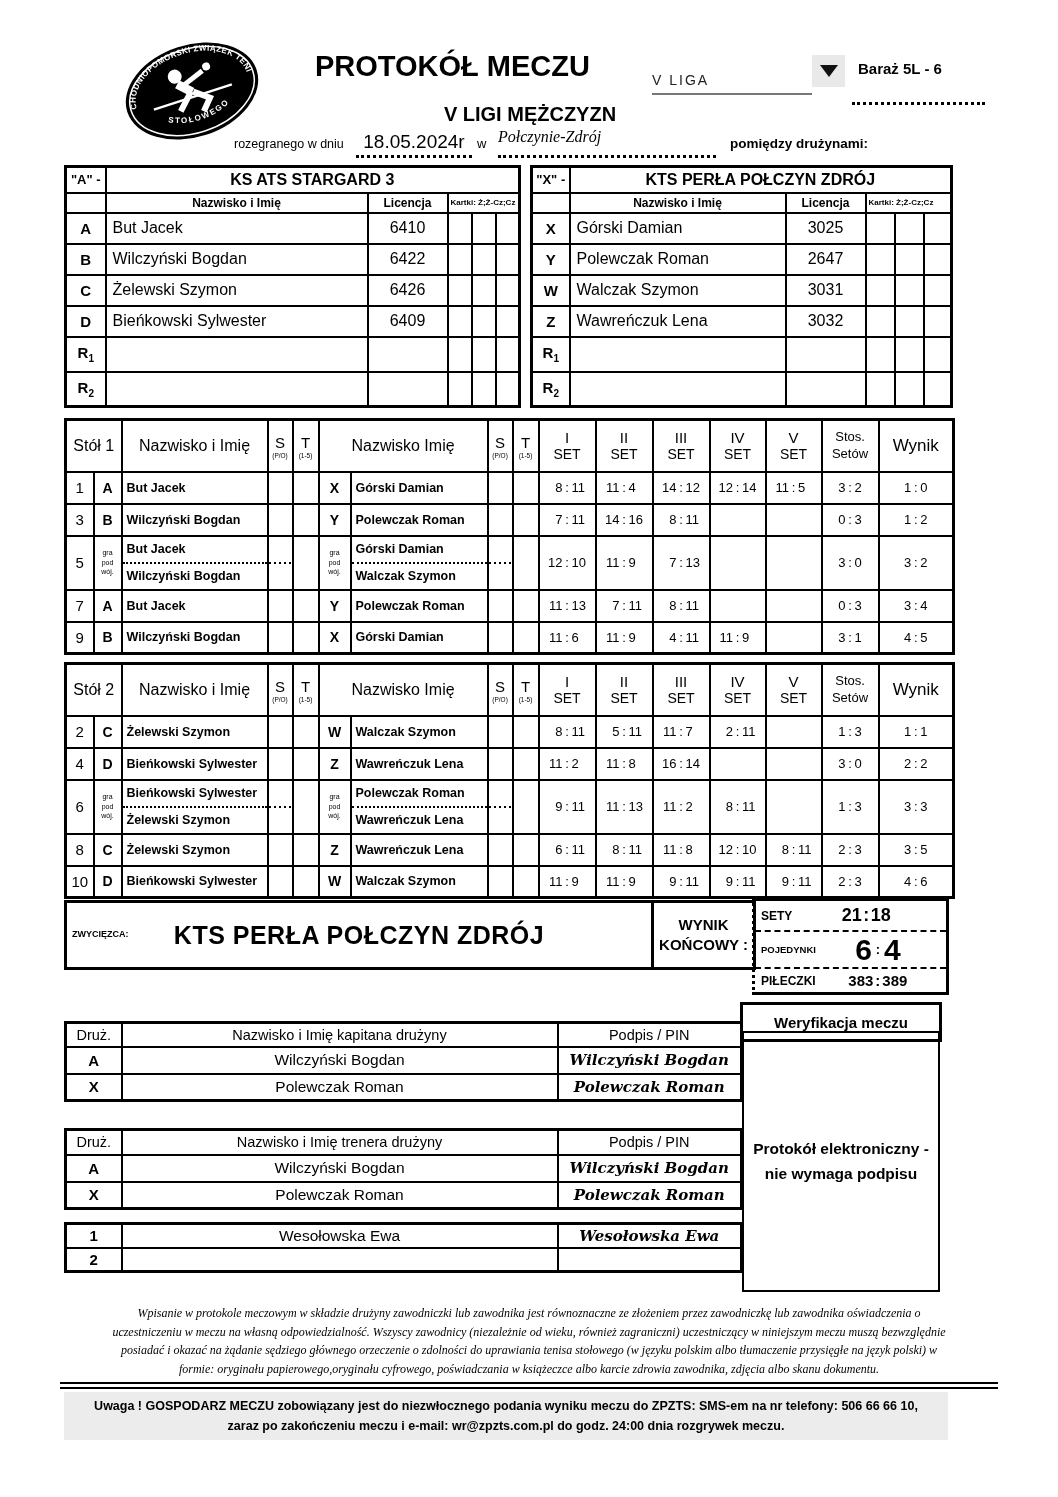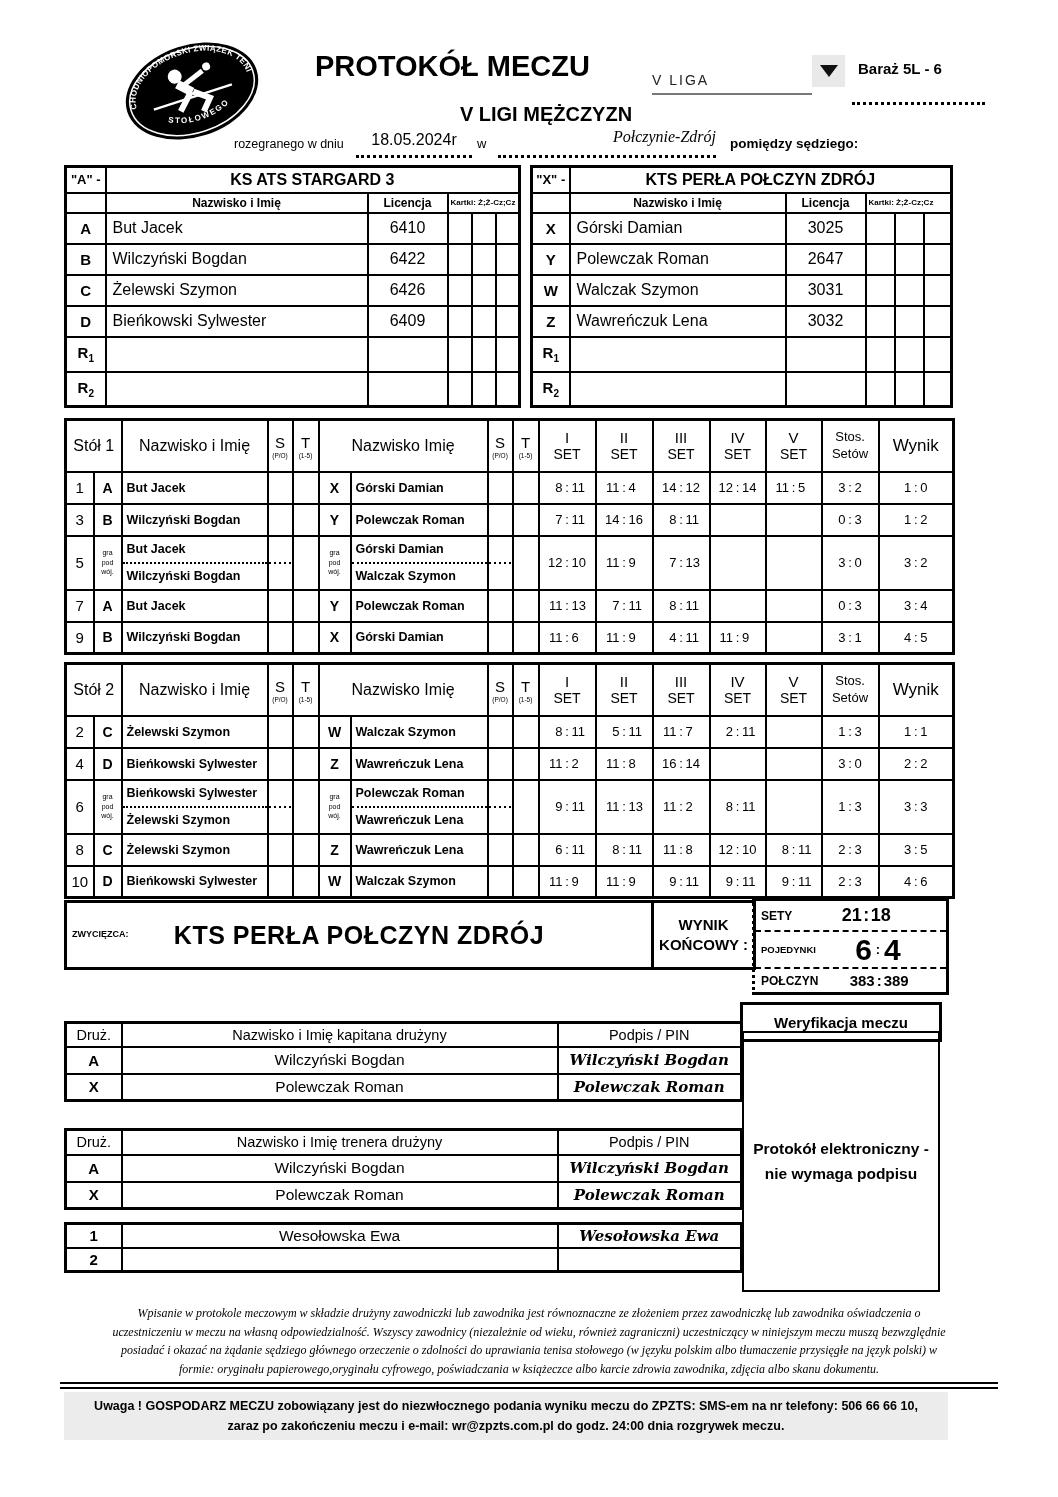--- a/index.html
+++ b/index.html
@@ -11,25 +11,25 @@
   .bt td{border:2px solid #000;padding:0;vertical-align:middle;overflow:hidden}
 
   
   .title{left:315px;top:50px;width:345px;text-align:left;font-size:29px;font-weight:bold}
   .league{left:652px;top:58px;width:160px;height:30px;font-size:14px;letter-spacing:2px;color:#222;
           border-bottom:2px solid #777;display:flex;align-items:flex-end;padding-bottom:5px}
   .dd{left:812px;top:55px;width:33px;height:32px;background:#e9e9e9;display:flex;align-items:center;justify-content:center}
   .tri{width:0;height:0;border-left:9px solid transparent;border-right:9px solid transparent;border-top:12px solid #111}
   .code{left:858px;top:60px;font-size:15px;font-weight:bold}
   .codeline{left:852px;top:102px;width:133px;border-top:3px dotted #000}
-  .subtitle{left:346px;top:103px;width:400px;text-align:center;font-size:20px;font-weight:bold}
+  .subtitle{left:330px;top:103px;width:400px;text-align:center;font-size:20px;font-weight:bold}
   .lbl1{left:234px;top:137px;font-size:12.5px}
-  .datef{left:356px;top:131px;width:116px;height:24px;text-align:center;font-size:16px;border-bottom:3px dotted #000}
+  .datef{left:356px;top:131px;width:116px;height:24px;text-align:center;font-size:19px;border-bottom:3px dotted #000}
   .wlbl{left:477px;top:136px;font-size:13px}
-  .locf{left:498px;top:128px;width:218px;height:27px;text-align:right;font-size:16px;font-style:italic;
+  .locf{left:498px;top:128px;width:218px;height:27px;text-align:left;font-size:16px;font-style:italic;
         font-family:"Liberation Serif",serif;border-bottom:3px dotted #000}
   .betw{left:730px;top:136px;font-size:13.5px;font-weight:bold}
 
   
   .tag{font-weight:bold;font-size:13px;text-align:center}
   .tname{font-weight:bold;font-size:16px;text-align:center}
   .colh{font-weight:bold;font-size:12px;text-align:center}
   .cards{font-size:8px;font-weight:bold;text-align:left;padding-left:2px !important;white-space:nowrap}
   .pl{font-weight:bold;font-size:15px;text-align:center}
   .pl sub{font-size:10px}
@@ -135,21 +135,21 @@
   <div class="abs dd">
     <div class="tri"></div>
   </div>
   <div class="abs code">Baraż 5L - 6</div>
   <div class="abs codeline"></div>
   <div class="abs subtitle">V LIGI  MĘŻCZYZN</div>
   <div class="abs lbl1">rozegranego w dniu</div>
   <div class="abs datef">18.05.2024r</div>
   <div class="abs wlbl">w</div>
   <div class="abs locf">Połczynie-Zdrój</div>
-  <div class="abs betw">pomiędzy sędziego:</div>
+  <div class="abs betw">pomiędzy drużynami:</div>
 
   <table class="abs bt" style="left:64px;top:165px;width:454px">
     <colgroup>
         <col style="width:40px">
         <col style="width:262px">
         <col style="width:80px">
         <col style="width:24px">
         <col style="width:24px">
         <col style="width:24px">
       </colgroup>
@@ -1060,21 +1060,21 @@
     </div>
     <div class="srow srow2">
       <span class="slab slab2">POJEDYNKI</span>
       <span class="pairc">
           <span class="pa">6</span>
           <span class="pc">:</span>
           <span class="pb">4</span>
         </span>
     </div>
     <div class="srow srow3">
-      <span class="slab">POŁCZYN</span>
+      <span class="slab">PIŁECZKI</span>
       <span class="pairc">
           <span class="pa">383</span>
           <span class="pc">:</span>
           <span class="pb">389</span>
         </span>
     </div>
   </div>
 
   <div class="abs verif">Weryfikacja meczu</div>
   <div class="abs elec">Protokół elektroniczny -

